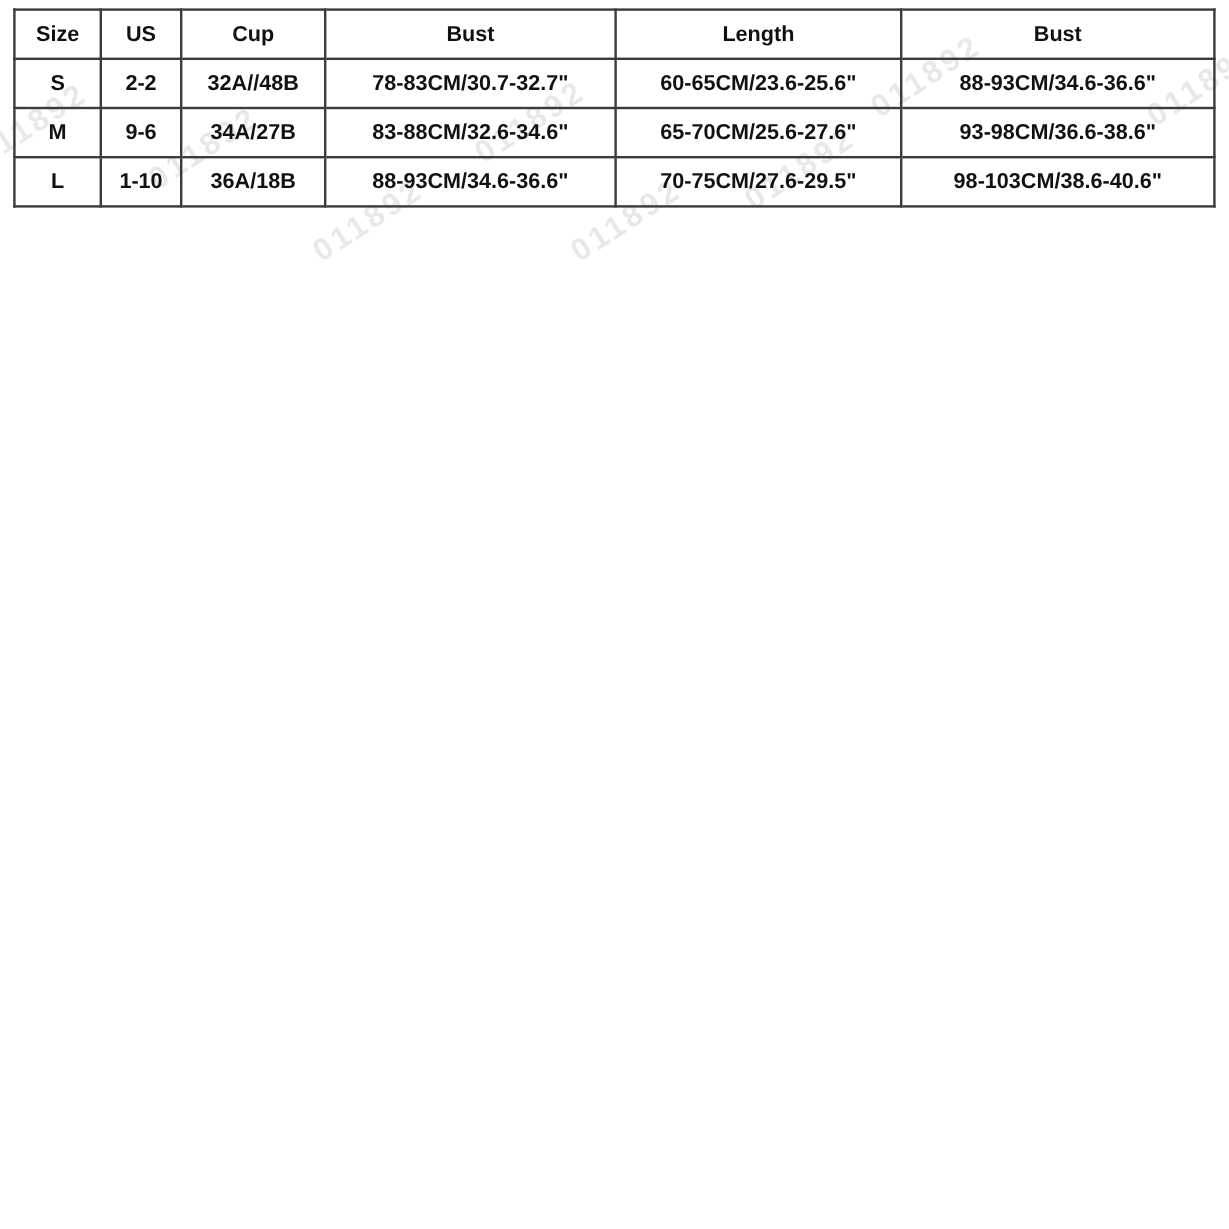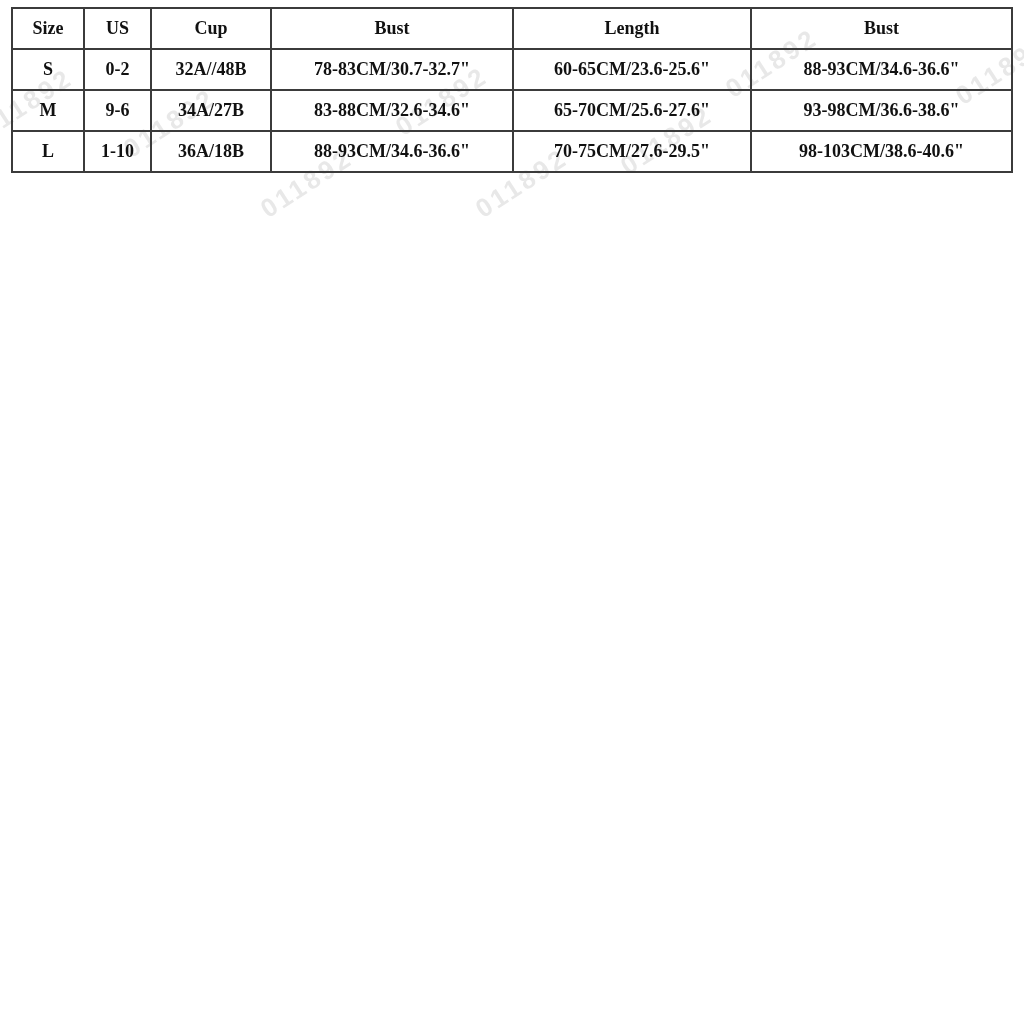--- a/index.html
+++ b/index.html
@@ -49,21 +49,20 @@
     height: 39px;
     padding: 0 2px;
     text-align: center;
     vertical-align: middle;
     font-weight: bold;
     font-size: 18px;
     color: #111111;
     background: transparent;
     white-space: nowrap;
     overflow: hidden;
-    font-family: Liberation Serif, serif;
   }
 </style>
 </head>
 <body>
 
 <div class="stage">
 
   <div class="watermark-layer">
     <span class="wm" style="left:-25px;  top:88px;">011892</span>
     <span class="wm" style="left:118px;  top:108px;">011892</span>
@@ -90,21 +89,21 @@
         <th>US</th>
         <th>Cup</th>
         <th>Bust</th>
         <th>Length</th>
         <th>Bust</th>
       </tr>
     </thead>
     <tbody>
       <tr>
         <td>S</td>
-        <td>0-2</td>
+        <td>2-2</td>
         <td>32A//48B</td>
         <td>78-83CM/30.7-32.7"</td>
         <td>60-65CM/23.6-25.6"</td>
         <td>88-93CM/34.6-36.6"</td>
       </tr>
       <tr>
         <td>M</td>
         <td>9-6</td>
         <td>34A/27B</td>
         <td>83-88CM/32.6-34.6"</td>

